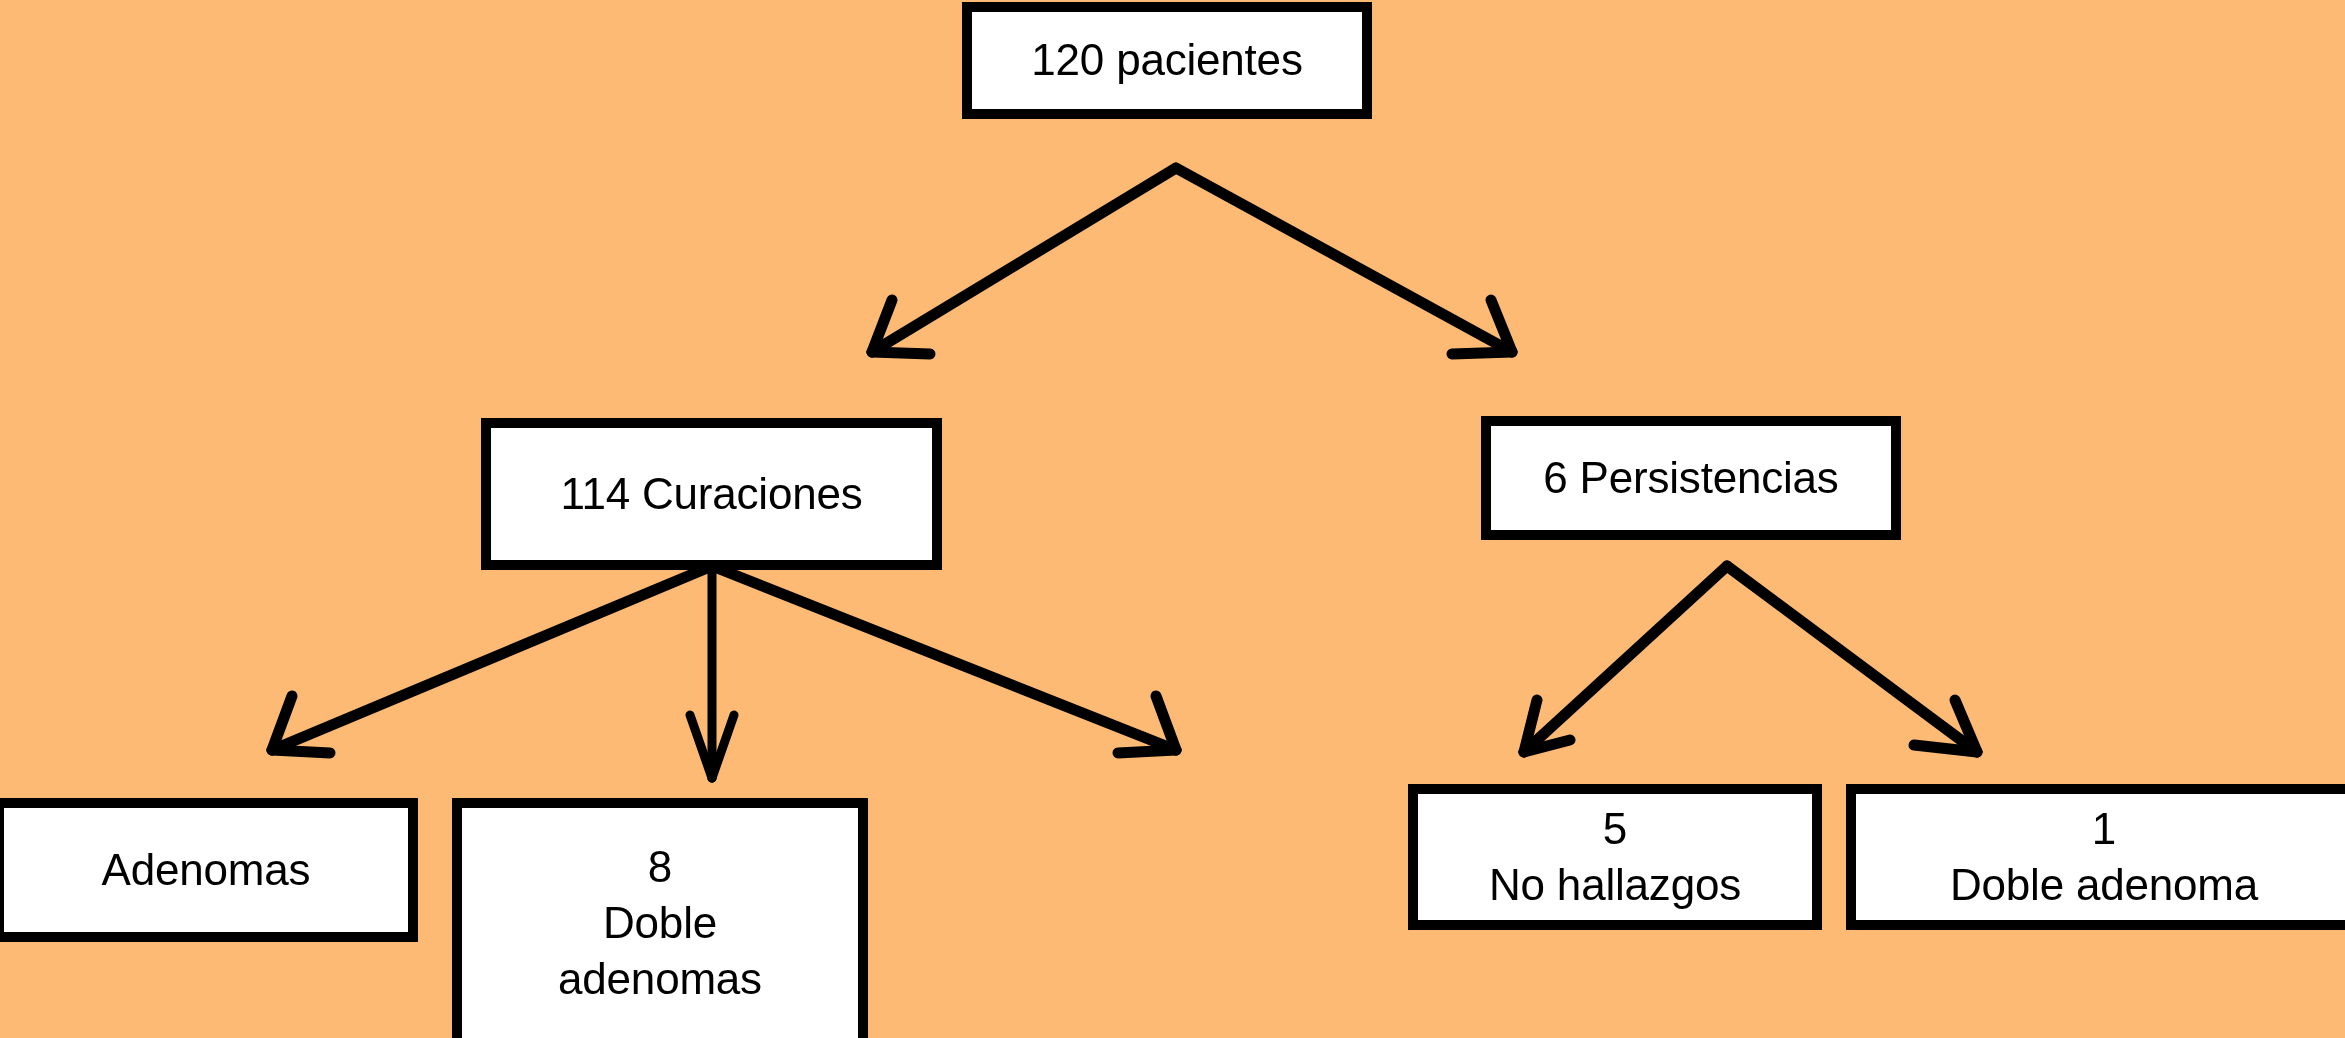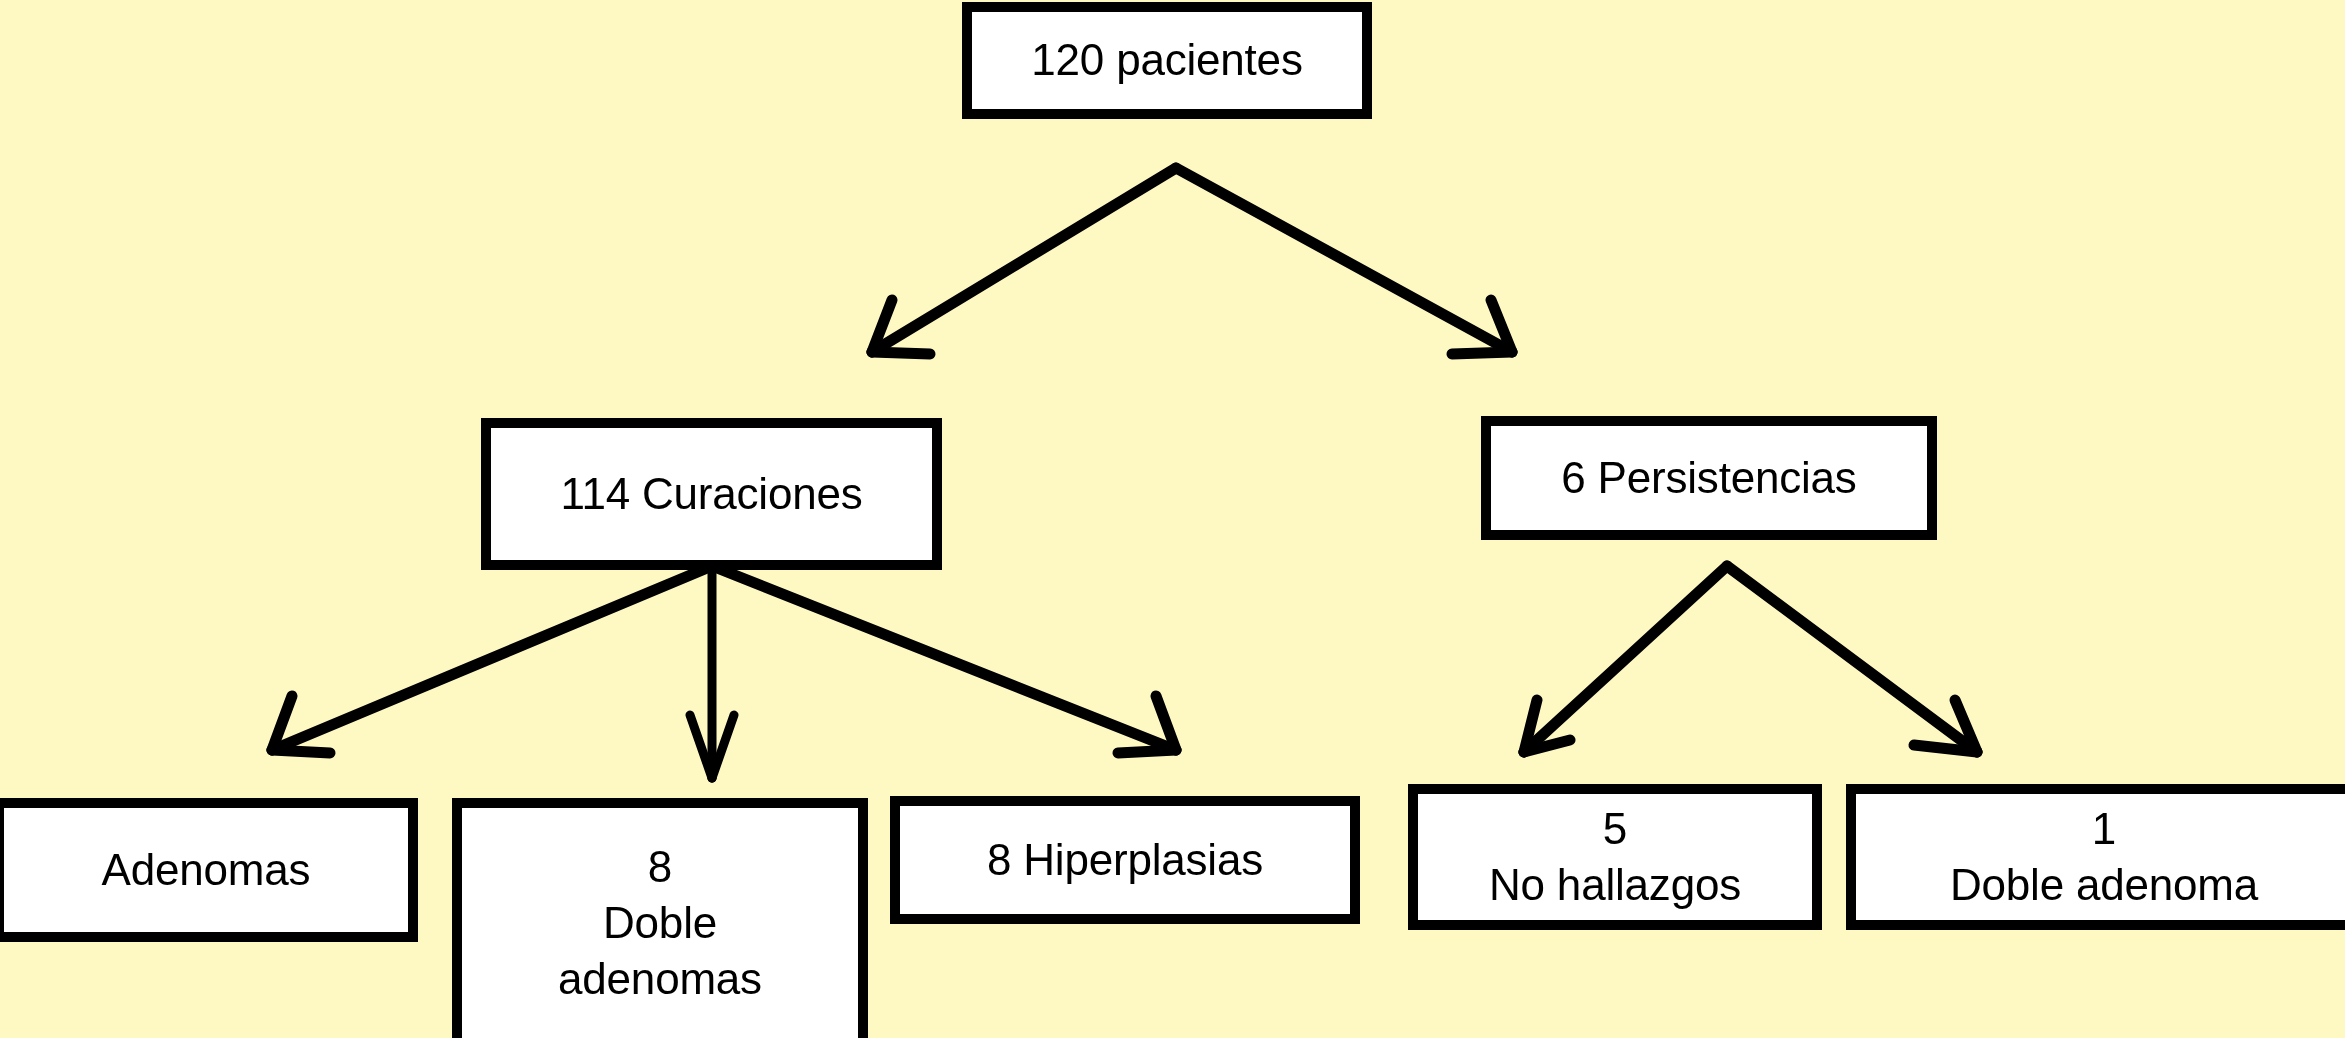--- a/index.html
+++ b/index.html
@@ -8,21 +8,21 @@
     padding: 0;
     background: #ffffff;
   }
   body {
     font-family: "Liberation Sans", sans-serif;
   }
   #stage {
     position: relative;
     width: 2345px;
     height: 1038px;
-    background: #fef9c3;
+    background: #fdba74;
     overflow: hidden;
   }
   #edges {
     position: absolute;
     left: 0;
     top: 0;
     width: 2345px;
     height: 1038px;
     pointer-events: none;
   }
@@ -46,21 +46,21 @@
     display: block;
     width: 100%;
   }
   .node .ln {
     display: block;
     white-space: pre;
   }
   
   #node-root        { left: 962px;  top: 2px;   width: 410px; height: 117px; }
   #node-curaciones  { left: 481px;  top: 418px; width: 461px; height: 152px; }
-  #node-persistencias{ left: 1481px; top: 416px; width: 456px; height: 124px; }
+  #node-persistencias{ left: 1481px; top: 416px; width: 420px; height: 124px; }
   #node-adenomas    { left: -6px;   top: 798px; width: 424px; height: 144px; }
   #node-doble-adenomas { left: 452px; top: 798px; width: 416px; height: 250px; }
   #node-hiperplasias{ left: 890px;  top: 796px; width: 470px; height: 128px; }
   #node-no-hallazgos{ left: 1408px; top: 784px; width: 414px; height: 146px; }
   #node-doble-adenoma{ left: 1846px; top: 784px; width: 516px; height: 146px; }
 </style>
 </head>
 <body>
 
 <div id="stage">
@@ -137,25 +137,20 @@
   </div>
 
   <div class="node" id="node-doble-adenomas">
     <span class="lines">
       <span class="ln">8</span>
       <span class="ln">Doble</span>
       <span class="ln">adenomas</span>
     </span>
   </div>
 
-  <div class="node" id="node-hiperplasias">
-    <span class="lines">
-      <span class="ln">8 Hiperplasias</span>
-    </span>
-  </div>
 
   <div class="node" id="node-no-hallazgos">
     <span class="lines">
       <span class="ln">5</span>
       <span class="ln">No hallazgos</span>
     </span>
   </div>
 
   <div class="node" id="node-doble-adenoma">
     <span class="lines">

